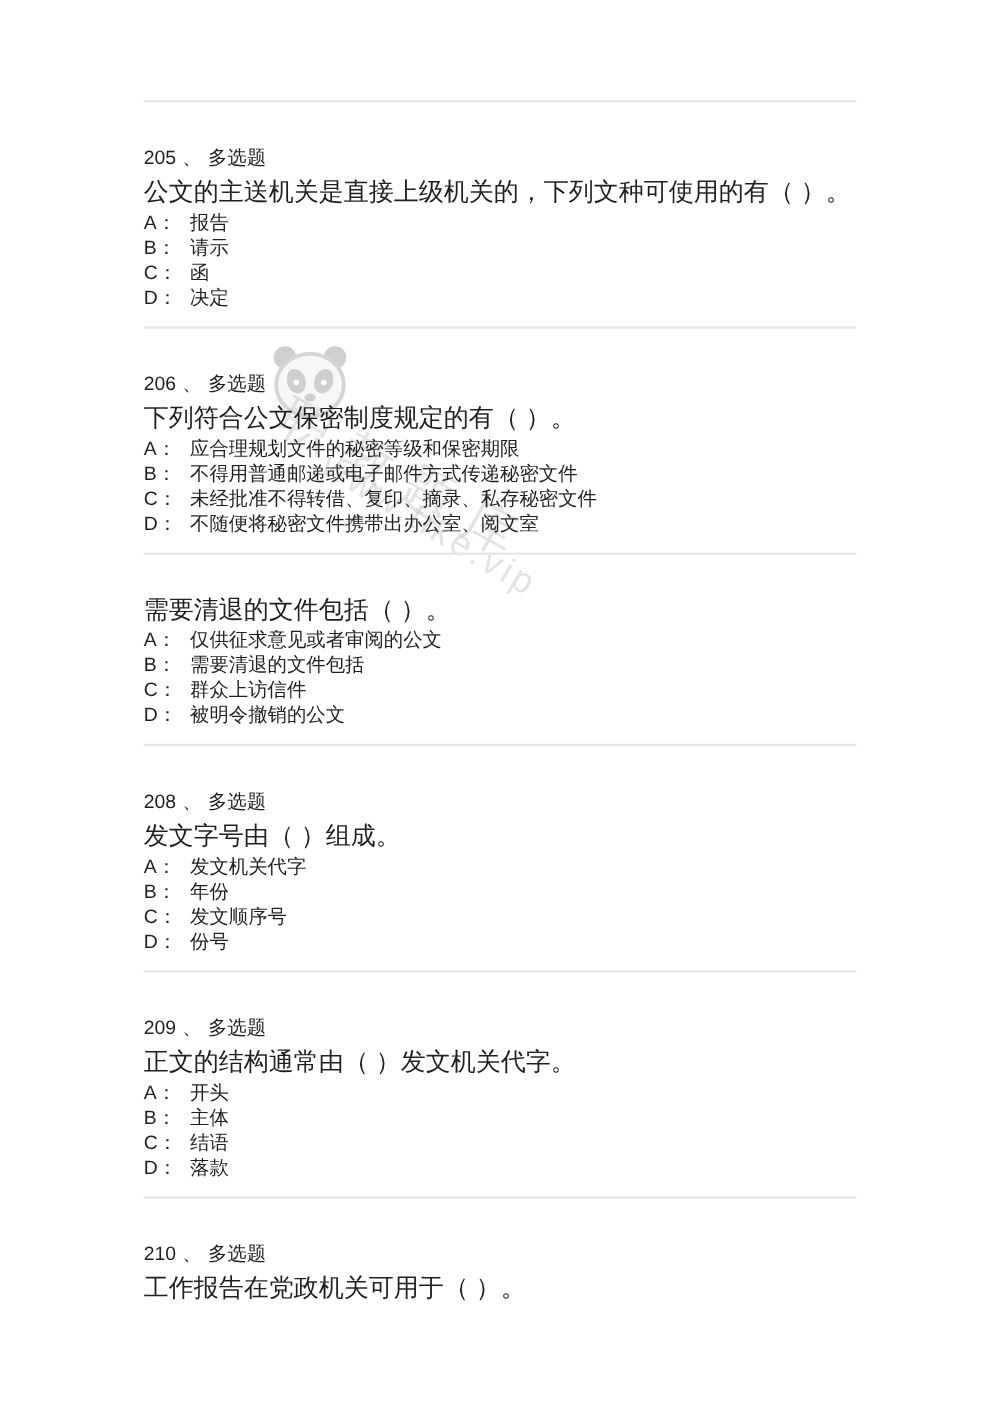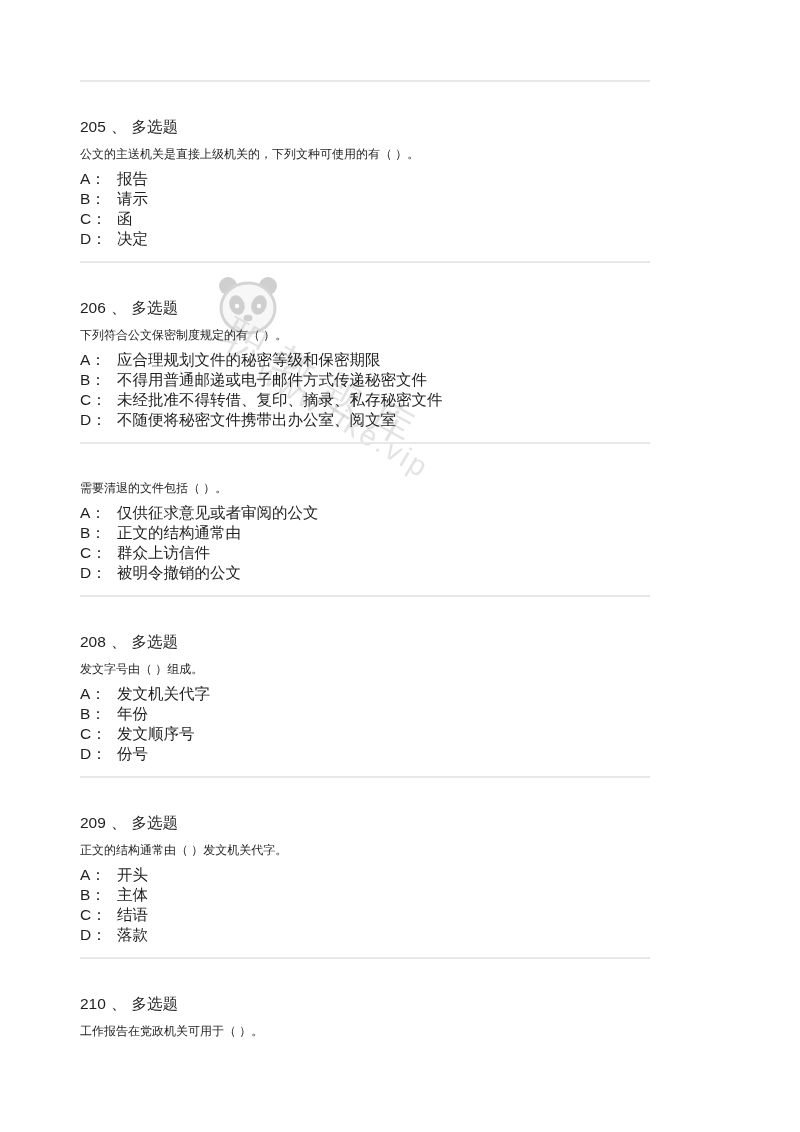--- a/index.html
+++ b/index.html
@@ -10,36 +10,36 @@
     background: #ffffff;
     font-family: "Liberation Sans", sans-serif;
     color: #1f1f1f;
     position: relative;
     overflow: hidden;
   }
   .content {
     position: relative;
     z-index: 1;
     width: 570px;
-    margin-left: 80px;
+    margin-left: 115px;
     padding-top: 80px;
   }
   .q-block {
     border-top: 2px solid #e8e8e8;
     padding: 36px 0 12px 0;
   }
   .q-title {
     font-size: 15.5px;
     line-height: 17px;
     margin-bottom: 11px;
     white-space: nowrap;
   }
   .q-title .sep { margin: 0 5px; }
   .q-text {
-    font-size: 12px;
+    font-size: 20px;
     line-height: 17px;
     margin-bottom: 6px;
   }
   .opt {
     display: flex;
     font-size: 15.5px;
     line-height: 20px;
   }
   .opt-prefix {
     flex: 0 0 37px;
@@ -152,21 +152,21 @@
   </div>
 
   <div class="q-block">
     <div class="q-text">需要清退的文件包括（ ）。</div>
     <div class="opt">
       <span class="opt-prefix">A：</span>
       <span class="opt-text">仅供征求意见或者审阅的公文</span>
     </div>
     <div class="opt">
       <span class="opt-prefix">B：</span>
-      <span class="opt-text">正文的结构通常由</span>
+      <span class="opt-text">需要清退的文件包括</span>
     </div>
     <div class="opt">
       <span class="opt-prefix">C：</span>
       <span class="opt-text">群众上访信件</span>
     </div>
     <div class="opt">
       <span class="opt-prefix">D：</span>
       <span class="opt-text">被明令撤销的公文</span>
     </div>
   </div>

